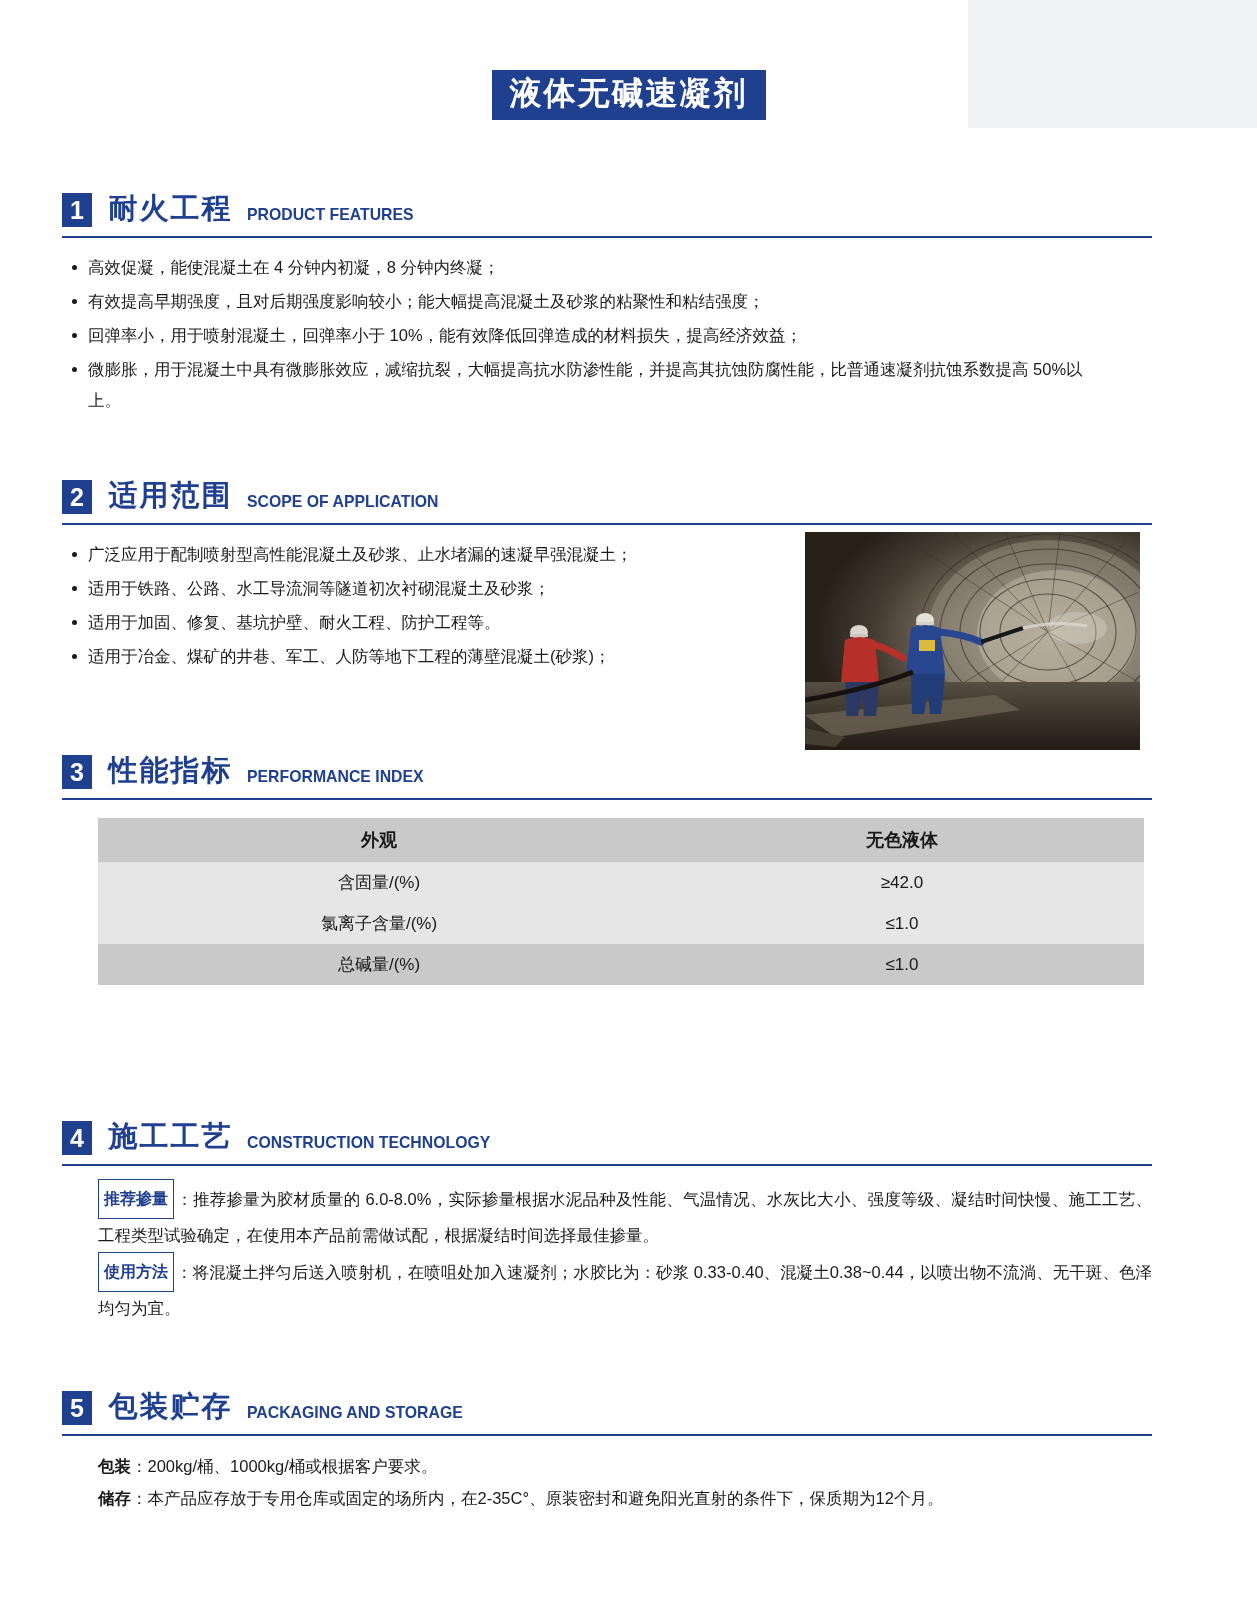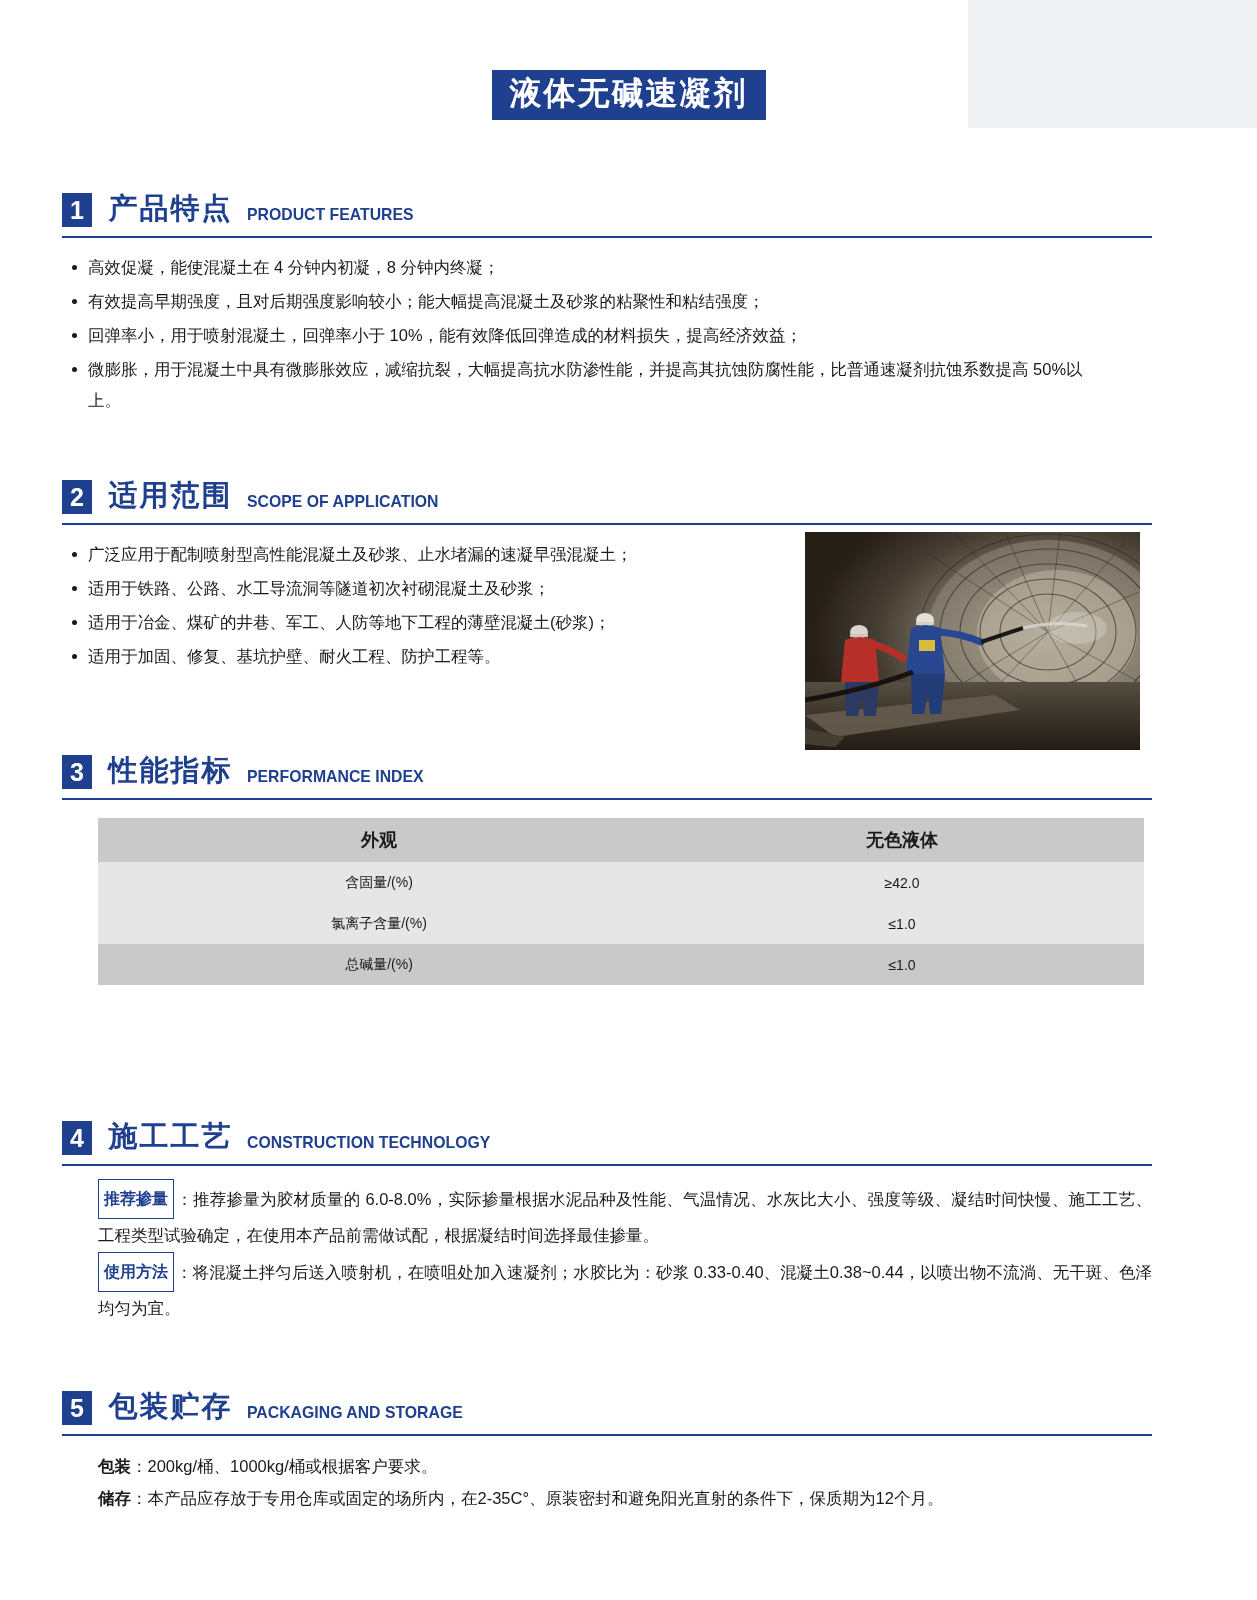--- a/index.html
+++ b/index.html
@@ -144,21 +144,21 @@
 
   
   .perf-table {
     border-collapse: collapse;
     width: 1042px;
     margin: 18px 0 0 36px;
     table-layout: fixed;
   }
   .perf-table td {
     height: 39px;
-    font-size: 14px;
+    font-size: 17px;
     text-align: center;
     vertical-align: middle;
     color: #1a1a1a;
   }
   .perf-table tr.odd td { background: #c9c9c9; }
   .perf-table tr.even td { background: #e6e6e6; }
   .perf-table tr.head td {
     background: #c9c9c9;
     font-weight: bold;
     font-size: 18px;
@@ -209,21 +209,21 @@
 
   <div class="scan-tint"></div>
 
   <div class="title-wrap">
     <span class="title">液体无碱速凝剂</span>
   </div>
 
   <div class="section" style="top: 190px;">
     <div class="sec-head">
       <span class="sec-num">1</span>
-      <span class="sec-cn">产品特点</span>
+      <span class="sec-cn">耐火工程</span>
       <span class="sec-en">PRODUCT FEATURES</span>
     </div>
     <div class="sec-rule"></div>
     <ul class="bullets">
       <li>高效促凝，能使混凝土在 4 分钟内初凝，8 分钟内终凝；</li>
       <li>有效提高早期强度，且对后期强度影响较小；能大幅提高混凝土及砂浆的粘聚性和粘结强度；</li>
       <li>回弹率小，用于喷射混凝土，回弹率小于 10%，能有效降低回弹造成的材料损失，提高经济效益；</li>
       <li style="max-width:1010px;">微膨胀，用于混凝土中具有微膨胀效应，减缩抗裂，大幅提高抗水防渗性能，并提高其抗蚀防腐性能，比普通速凝剂抗蚀系数提高 50%以上。</li>
     </ul>
   </div>
@@ -231,22 +231,22 @@
   <div class="section" style="top: 477px;">
     <div class="sec-head">
       <span class="sec-num">2</span>
       <span class="sec-cn">适用范围</span>
       <span class="sec-en">SCOPE OF APPLICATION</span>
     </div>
     <div class="sec-rule"></div>
     <ul class="bullets narrow">
       <li>广泛应用于配制喷射型高性能混凝土及砂浆、止水堵漏的速凝早强混凝土；</li>
       <li>适用于铁路、公路、水工导流洞等隧道初次衬砌混凝土及砂浆；</li>
+      <li>适用于加固、修复、基坑护壁、耐火工程、防护工程等。</li>
       <li>适用于冶金、煤矿的井巷、军工、人防等地下工程的薄壁混凝土(砂浆)；</li>
-      <li>适用于加固、修复、基坑护壁、耐火工程、防护工程等。</li>
     </ul>
   </div>
 
   <div class="photo">
     <svg width="335" height="218" viewBox="0 0 335 218">
       <defs>
         <radialGradient id="tun" cx="72%" cy="48%" r="70%">
           <stop offset="0%" stop-color="#d8cfc0"></stop>
           <stop offset="38%" stop-color="#8d8475"></stop>
           <stop offset="72%" stop-color="#4b4237"></stop>

